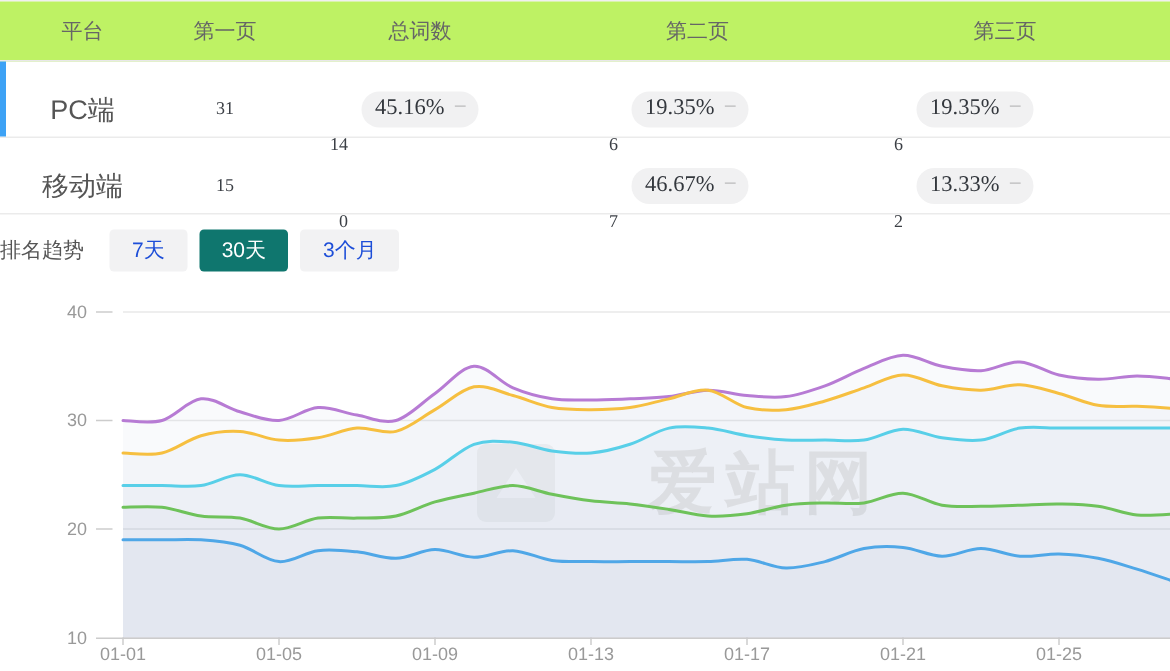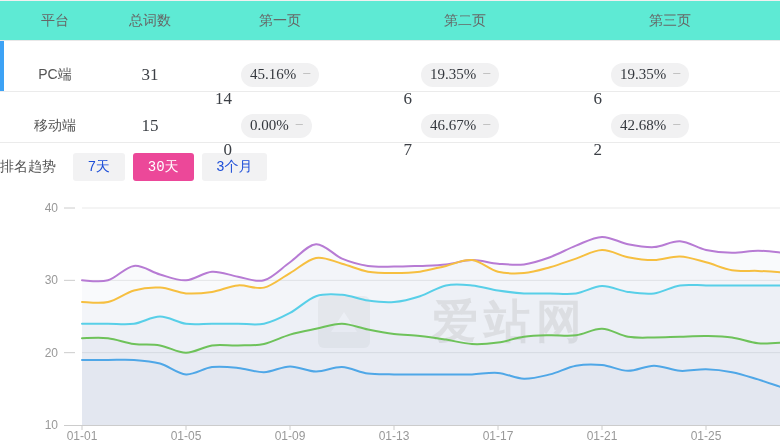--- a/index.html
+++ b/index.html
@@ -3,57 +3,57 @@
 <meta charset="utf-8">
 <style>
   * { box-sizing: border-box; margin: 0; padding: 0; }
   html,body { width: 780px; height: 447px; overflow: hidden; background: #fff;
     font-family: "Liberation Sans", "DejaVu Sans", sans-serif; }
 
   
   .rank-table { width: 780px; border-top: 1px solid #f0f0f0; }
   .t-head {
     display: grid; grid-template-columns: 110px 80px 180px 190px 220px;
-    height: 40px; align-items: center; background: #5eead4;
+    height: 40px; align-items: center; background: #bef264;
     border-bottom: 1px solid #e8e8e8; color: #666; font-size: 14px;
   }
   .t-head .hcell { text-align: center; }
   .t-row {
     position: relative;
     display: grid; grid-template-columns: 110px 80px 180px 190px 220px;
     height: 51px; align-items: center; border-bottom: 1px solid #ebebeb;
   }
   .t-row.active::before {
     content: ""; position: absolute; left: 0; top: 0; bottom: 0; width: 4px;
     background: #3da2f5;
   }
-  .platform { text-align: center; color: #555; font-size: 14px; }
+  .platform { text-align: center; color: #555; font-size: 18px; }
   .num { font-family: "Liberation Serif", "DejaVu Serif", serif;
-         font-size: 17px; color: #3b3f45; }
+         font-size: 12px; color: #3b3f45; }
   .total { text-align: center; }
   .pagecell { display: flex; align-items: center; }
   .pnum { width: 42px; text-align: right; margin-top: 48px; }
   .badge {
     margin-left: 9px; background: #f1f1f2; border-radius: 12px;
     padding: 3px 9px 4px 9px; white-space: nowrap;
     font-family: "Liberation Serif", "DejaVu Serif", serif;
     font-size: 15px; color: #33373d;
   }
   .badge .dash { color: #b3b3b3; margin-left: 7px; font-size: 14px;
                  position: relative; top: -2px; }
 
   
   .trend-bar { display: flex; align-items: center; height: 48px; }
   .trend-label { font-size: 14px; color: #555; margin-right: 17px; }
   .tab {
     height: 28px; padding: 0 15px; margin-right: 8px; border-radius: 3px;
     display: flex; align-items: center; background: #f2f2f3; color: #1d4ed8;
     font-size: 14px; cursor: pointer; user-select: none;
   }
-  .tab.active { background: #ec4899; color: #fff; font-family: Liberation Mono, monospace; }
+  .tab.active { background: #0f766e; color: #fff; }
 
   
   .chart-wrap { position: relative; width: 780px; height: 257px; }
   .chart-wrap svg { position: relative; z-index: 1; display: block; }
   .watermark {
     position: absolute; left: 318px; top: 100px; z-index: 0;
     display: flex; align-items: center; pointer-events: none;
   }
   .wm-logo {
     width: 52px; height: 52px; margin-right: 14px; border-radius: 6px;
@@ -70,22 +70,22 @@
     color: rgba(162,158,152,0.22);
     margin-left: 48px;
   }
 </style>
 </head>
 <body>
 
 <div class="rank-table">
   <div class="t-head">
     <div class="hcell">平台</div>
+    <div class="hcell">第一页</div>
     <div class="hcell">总词数</div>
-    <div class="hcell">第一页</div>
     <div class="hcell">第二页</div>
     <div class="hcell">第三页</div>
   </div>
 
   <div class="t-row active">
     <div class="platform">PC端</div>
     <div class="total num">31</div>
     <div class="pagecell">
       <span class="pnum num">14</span>
       <span class="badge"><span>45.16%</span><span class="dash">–</span></span>
@@ -98,29 +98,28 @@
       <span class="pnum num">6</span>
       <span class="badge"><span>19.35%</span><span class="dash">–</span></span>
     </div>
   </div>
 
   <div class="t-row">
     <div class="platform">移动端</div>
     <div class="total num">15</div>
     <div class="pagecell">
       <span class="pnum num">0</span>
-      <span class="badge"><span>0.00%</span><span class="dash">–</span></span>
     </div>
     <div class="pagecell">
       <span class="pnum num">7</span>
       <span class="badge"><span>46.67%</span><span class="dash">–</span></span>
     </div>
     <div class="pagecell">
       <span class="pnum num">2</span>
-      <span class="badge"><span>42.68%</span><span class="dash">–</span></span>
+      <span class="badge"><span>13.33%</span><span class="dash">–</span></span>
     </div>
   </div>
 </div>
 
 <div class="trend-bar">
   <span class="trend-label">排名趋势</span>
   <div class="tab">7天</div>
   <div class="tab active">30天</div>
   <div class="tab">3个月</div>
 </div>

